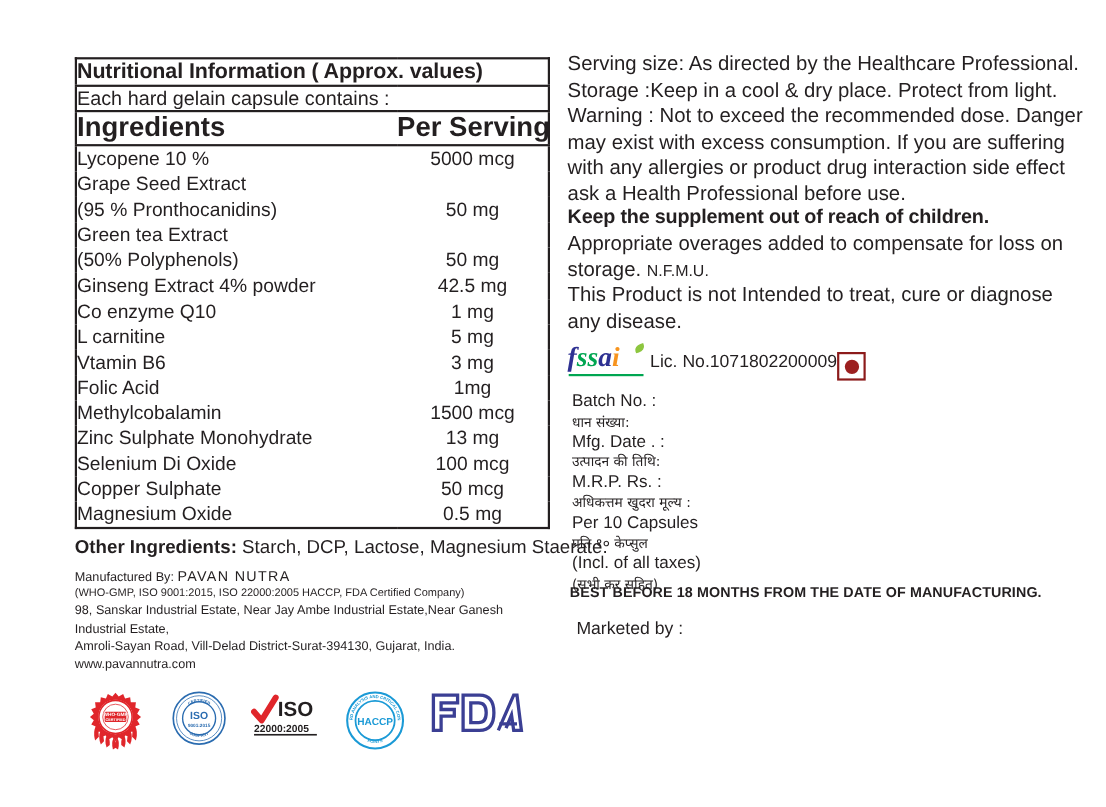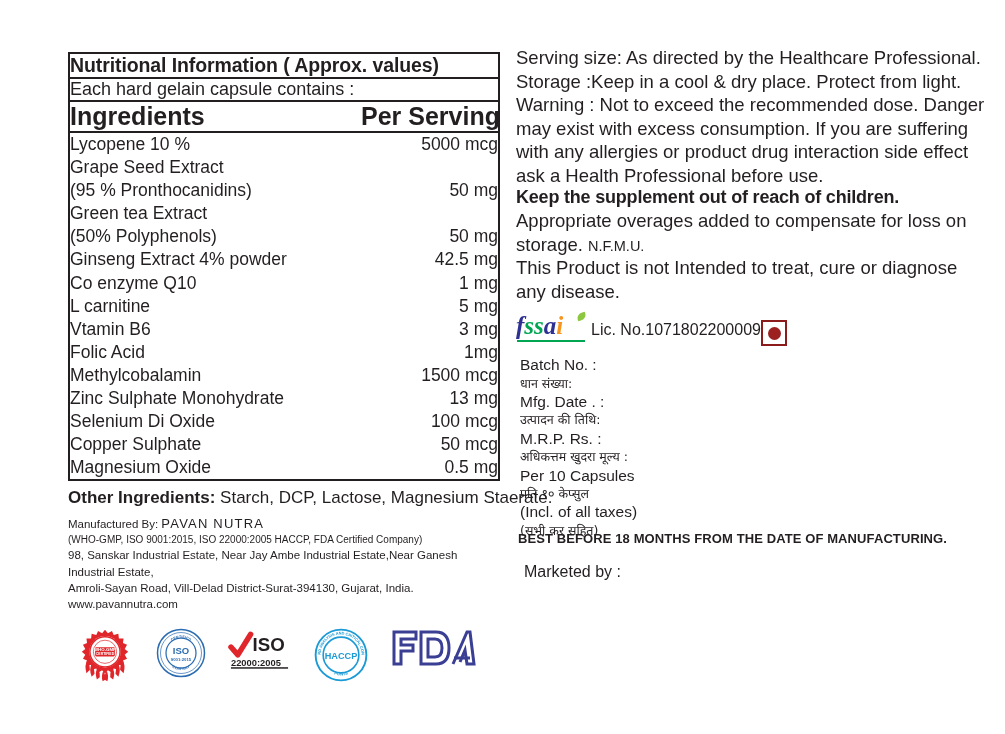--- a/index.html
+++ b/index.html
@@ -49,21 +49,21 @@
   }
   .vline{border-left:2px solid #231f20;}
   .ing-name{
     font-size:17.5px;
     padding:2px 0 1px 13px;
     white-space:nowrap;
     line-height:1.32;
   }
   .ing-val{
     font-size:17.5px;
-    text-align:right;
+    text-align:center;
     padding:2px 16px 1px 0;
     white-space:nowrap;
     line-height:1.32;
   }
   col.c1{width:292px;}
   col.c2{width:138px;}
 
   .other-ing{
     margin-top:7px;
     font-size:17px;

